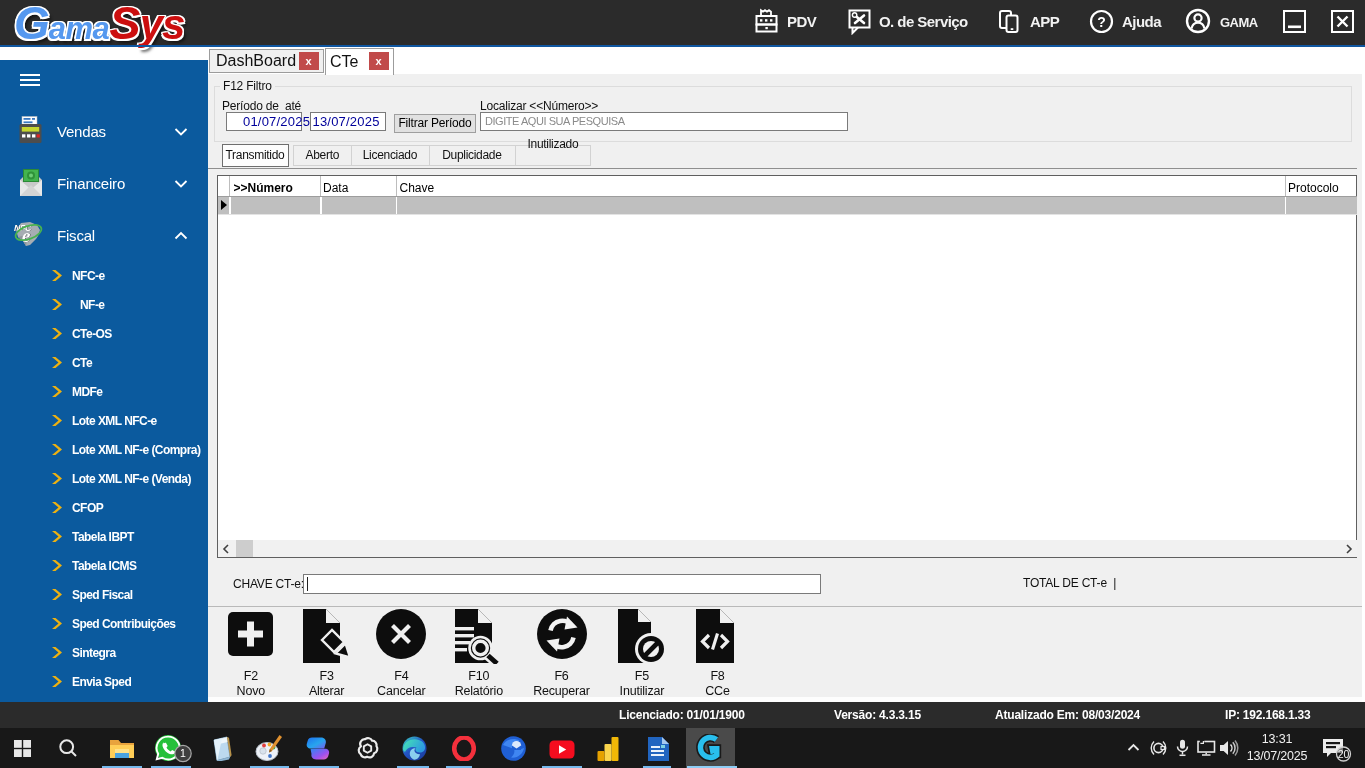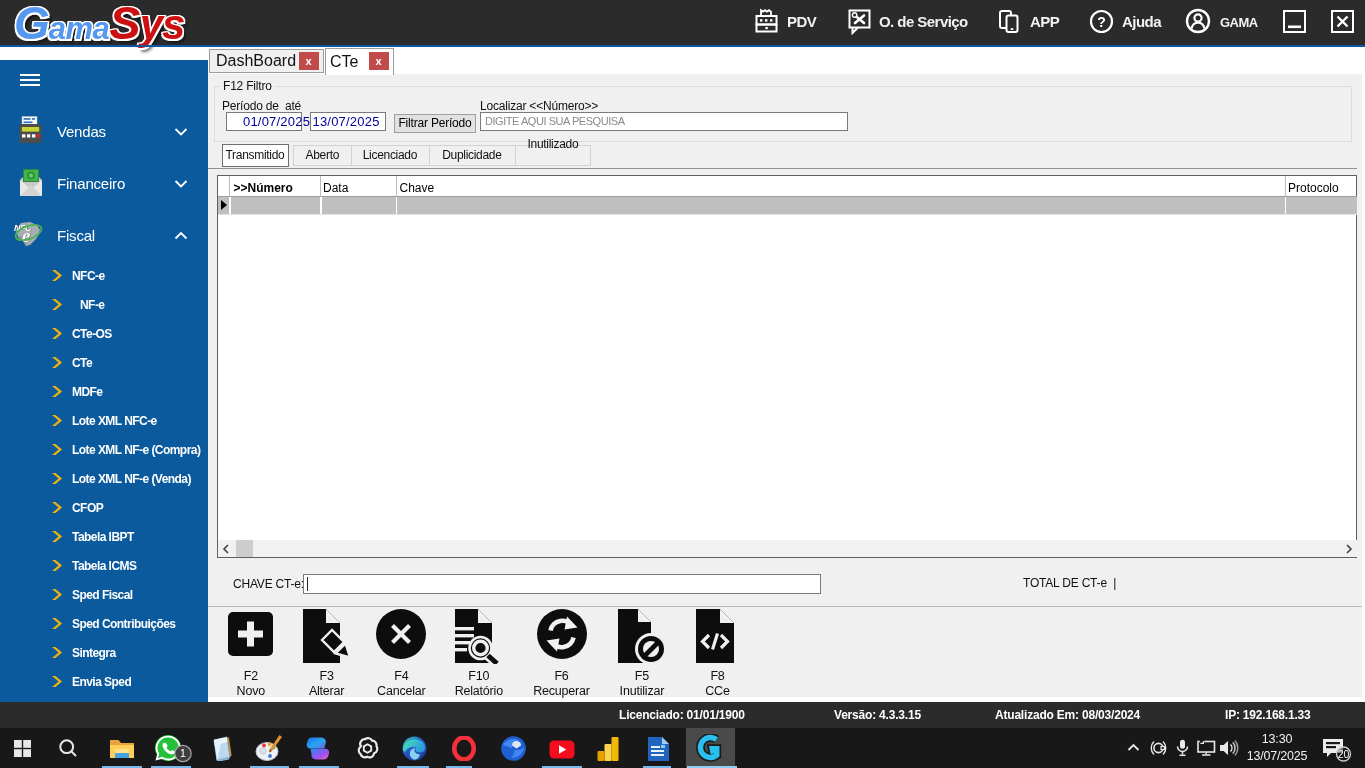--- a/index.html
+++ b/index.html
@@ -522,21 +522,21 @@
 <line x1="5" y1="15" x2="13.5" y2="15" stroke="#e8e8e8" stroke-width="1.5"></line>
 <rect x="2.8" y="0" width="4.5" height="4" fill="#181818"></rect>
 <path d="M3.4 3.4 h3 v-2.4" fill="none" stroke="#e8e8e8" stroke-width="1.2"></path>
       </svg>
   <svg class="abs" style="left:1219px;top:12px;" width="20" height="16" viewBox="0 0 20 16">
 <polygon points="1,5 4.6,5 9,1 9,15 4.6,11 1,11" fill="#e8e8e8"></polygon>
 <path d="M11.5 4.5 a5 5 0 0 1 0 7" fill="none" stroke="#e8e8e8" stroke-width="1.5"></path>
 <path d="M13.8 2.3 a8.4 8.4 0 0 1 0 11.4" fill="none" stroke="#c9c9c9" stroke-width="1.5"></path>
 <path d="M16 0.5 a11.5 11.5 0 0 1 0 15" fill="none" stroke="#9a9a9a" stroke-width="1.5"></path>
       </svg>
-  <div class="abs" style="left:1234px;top:3.5px;width:86px;text-align:center;color:#f0f0f0;font-size:12.5px;letter-spacing:-0.2px;">13:30</div>
+  <div class="abs" style="left:1234px;top:3.5px;width:86px;text-align:center;color:#f0f0f0;font-size:12.5px;letter-spacing:-0.2px;">13:31</div>
   <div class="abs" style="left:1234px;top:21px;width:86px;text-align:center;color:#f0f0f0;font-size:12.5px;letter-spacing:-0.2px;">13/07/2025</div>
   <svg class="abs" style="left:1322px;top:10px;" width="30" height="24" viewBox="0 0 30 24">
 <path d="M1 1 h20 v14 h-12 l-4 4 v-4 h-4 z" fill="#ececec"></path>
 <rect x="4" y="4" width="14" height="2.2" fill="#181818"></rect>
 <rect x="4" y="8" width="10" height="2.2" fill="#181818"></rect>
 <circle cx="21.5" cy="16" r="7" fill="#181818" fill-opacity="0.55" stroke="#cfcfcf" stroke-width="1.3"></circle>
 <text x="21.5" y="19.8" font-size="10.5" fill="#f5f5f5" text-anchor="middle" font-family="Liberation Sans">20</text>
       </svg>
   <div class="underline" style="left:102px;width:40px;background:#76b9ed;"></div>
   <div class="underline" style="left:150.5px;width:40.0px;background:#76b9ed;"></div>

